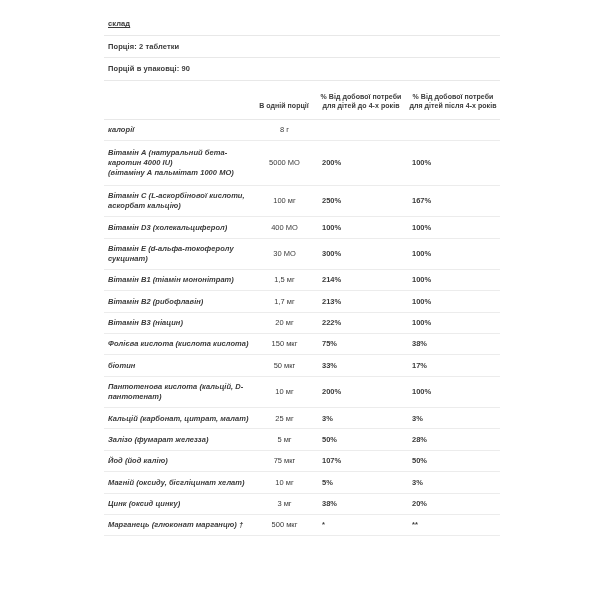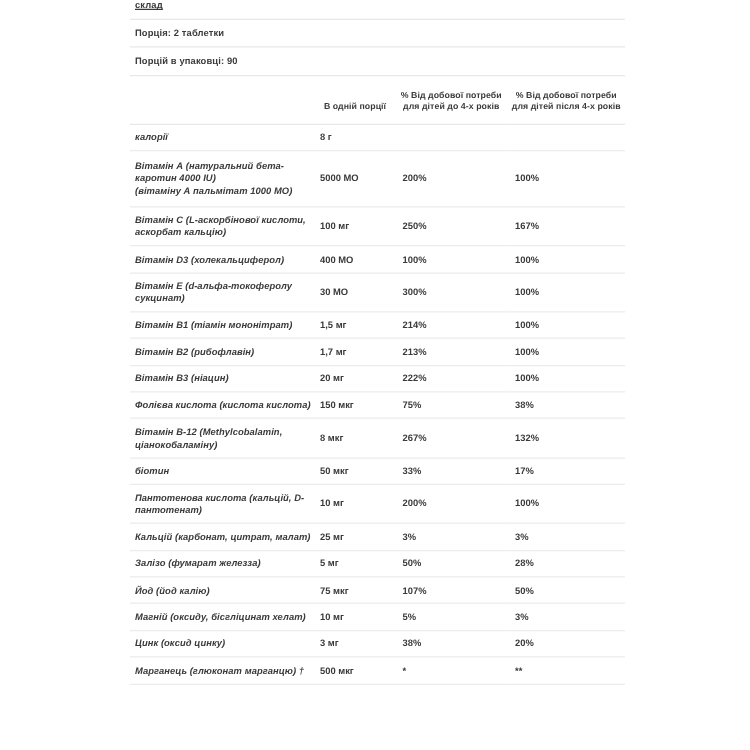--- a/index.html
+++ b/index.html
@@ -30,21 +30,21 @@
   
   .summary-row {
     border-bottom: 1px solid #e8e8e8;
     padding: 7px 4px 6px 4px;
     font-size: 7.5px;
     font-weight: bold;
     color: #3a3a3a;
     letter-spacing: 0.1px;
     line-height: 1.15;
   }
-  .summary-row:first-child { padding-top: 0; text-decoration: underline; }
+  .summary-row:first-child { padding-top: 20px; text-decoration: underline; }
 
   
   table.facts {
     width: 396px;
     border-collapse: collapse;
     table-layout: fixed;
     font-size: 7.5px;
   }
   table.facts col.c-name  { width: 148px; }
   table.facts col.c-amt   { width: 64px; }
@@ -73,22 +73,22 @@
     line-height: 1.32;
     color: #3a3a3a;
   }
   table.facts tbody td.name {
     padding-left: 4px;
     font-weight: bold;
     letter-spacing: 0.05px;
     font-style: italic;
   }
   table.facts tbody td.amt {
-    font-weight: bold;
-    text-align: left;
+    font-weight: normal;
+    text-align: center;
     padding-left: 4px;
     margin-top: 24px;
   }
   table.facts tbody td.dv {
     font-weight: bold;
     text-align: left;
     padding-left: 6px;
   }
   table.facts tbody tr.tall td { padding-top: 7px; padding-bottom: 7px; }
 </style>
@@ -166,26 +166,20 @@
             <td class="dv">222%</td>
             <td class="dv">100%</td>
           </tr>
           <tr>
             <td class="name">Фолієва кислота (кислота кислота)</td>
             <td class="amt">150 мкг</td>
             <td class="dv">75%</td>
             <td class="dv">38%</td>
           </tr>
           <tr>
-            <td class="name">Вітамін B-12 (Methylcobalamin, ціанокобаламіну)</td>
-            <td class="amt">8 мкг</td>
-            <td class="dv">267%</td>
-            <td class="dv">132%</td>
-          </tr>
-          <tr>
             <td class="name">біотин</td>
             <td class="amt">50 мкг</td>
             <td class="dv">33%</td>
             <td class="dv">17%</td>
           </tr>
           <tr>
             <td class="name">Пантотенова кислота (кальцій, D-пантотенат)</td>
             <td class="amt">10 мг</td>
             <td class="dv">200%</td>
             <td class="dv">100%</td>

